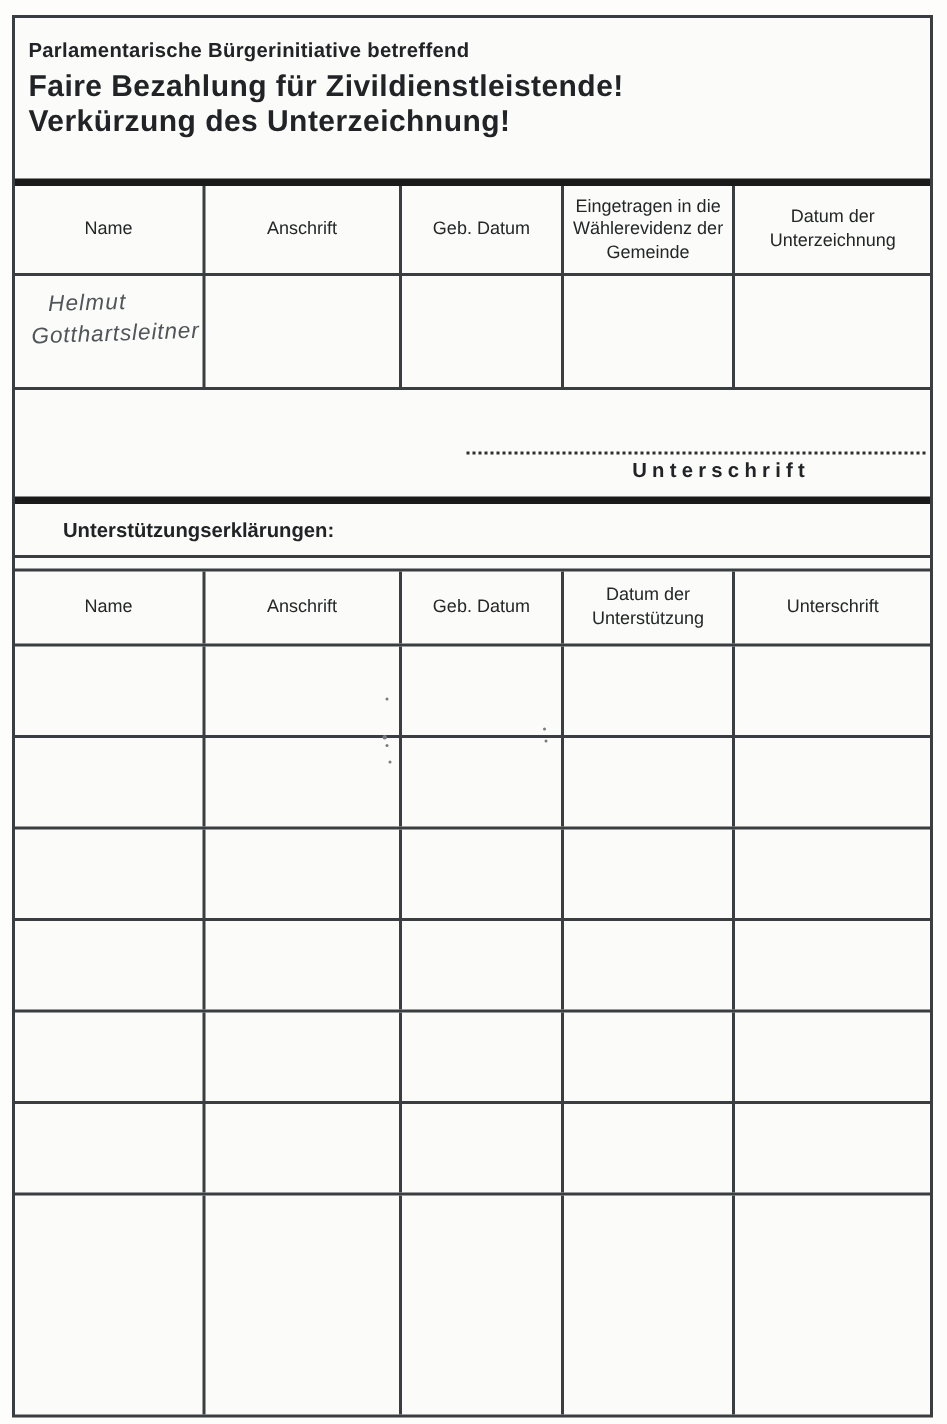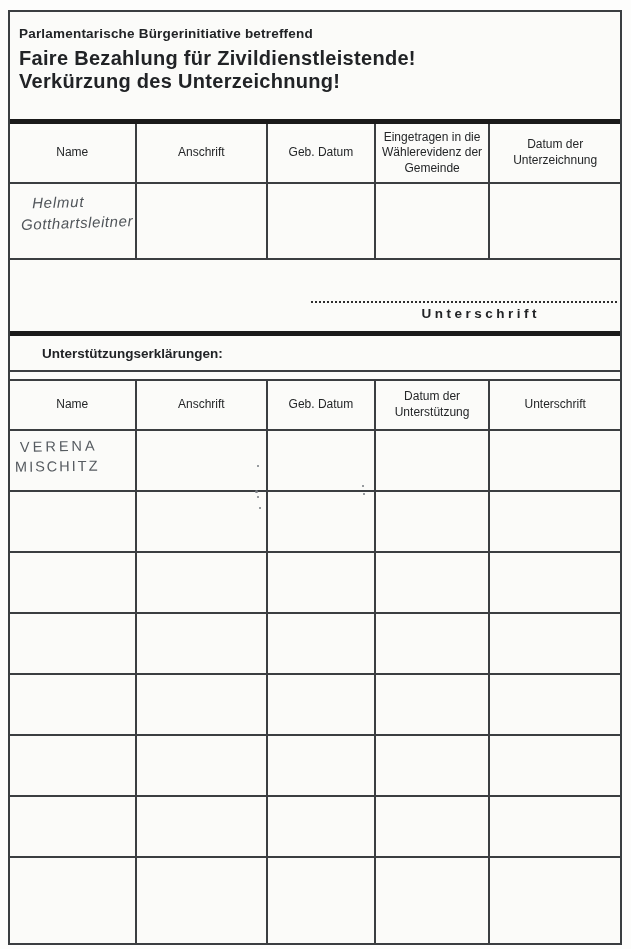--- a/index.html
+++ b/index.html
@@ -99,30 +99,20 @@
     <div class="gap"></div>
 
     <div class="grid5 thead thead-2">
       <div class="cell">Name</div>
       <div class="cell">Anschrift</div>
       <div class="cell">Geb. Datum</div>
       <div class="cell">Datum der Unterstützung</div>
       <div class="cell">Unterschrift</div>
     </div>
 
-    <div class="grid5 trow trow-2">
-      <div class="cell">
-        <div class="hw hw-caps hw-caps-1">VERENA</div>
-        <div class="hw hw-caps hw-caps-2">MISCHITZ</div>
-      </div>
-      <div class="cell"></div>
-      <div class="cell"></div>
-      <div class="cell"></div>
-      <div class="cell"></div>
-    </div>
 
     <div class="grid5 trow trow-2">
       <div class="cell"></div>
         <div class="cell"></div>
         <div class="cell"></div>
         <div class="cell"></div>
         <div class="cell"></div>
     </div>
     <div class="grid5 trow trow-2">
       <div class="cell"></div>

